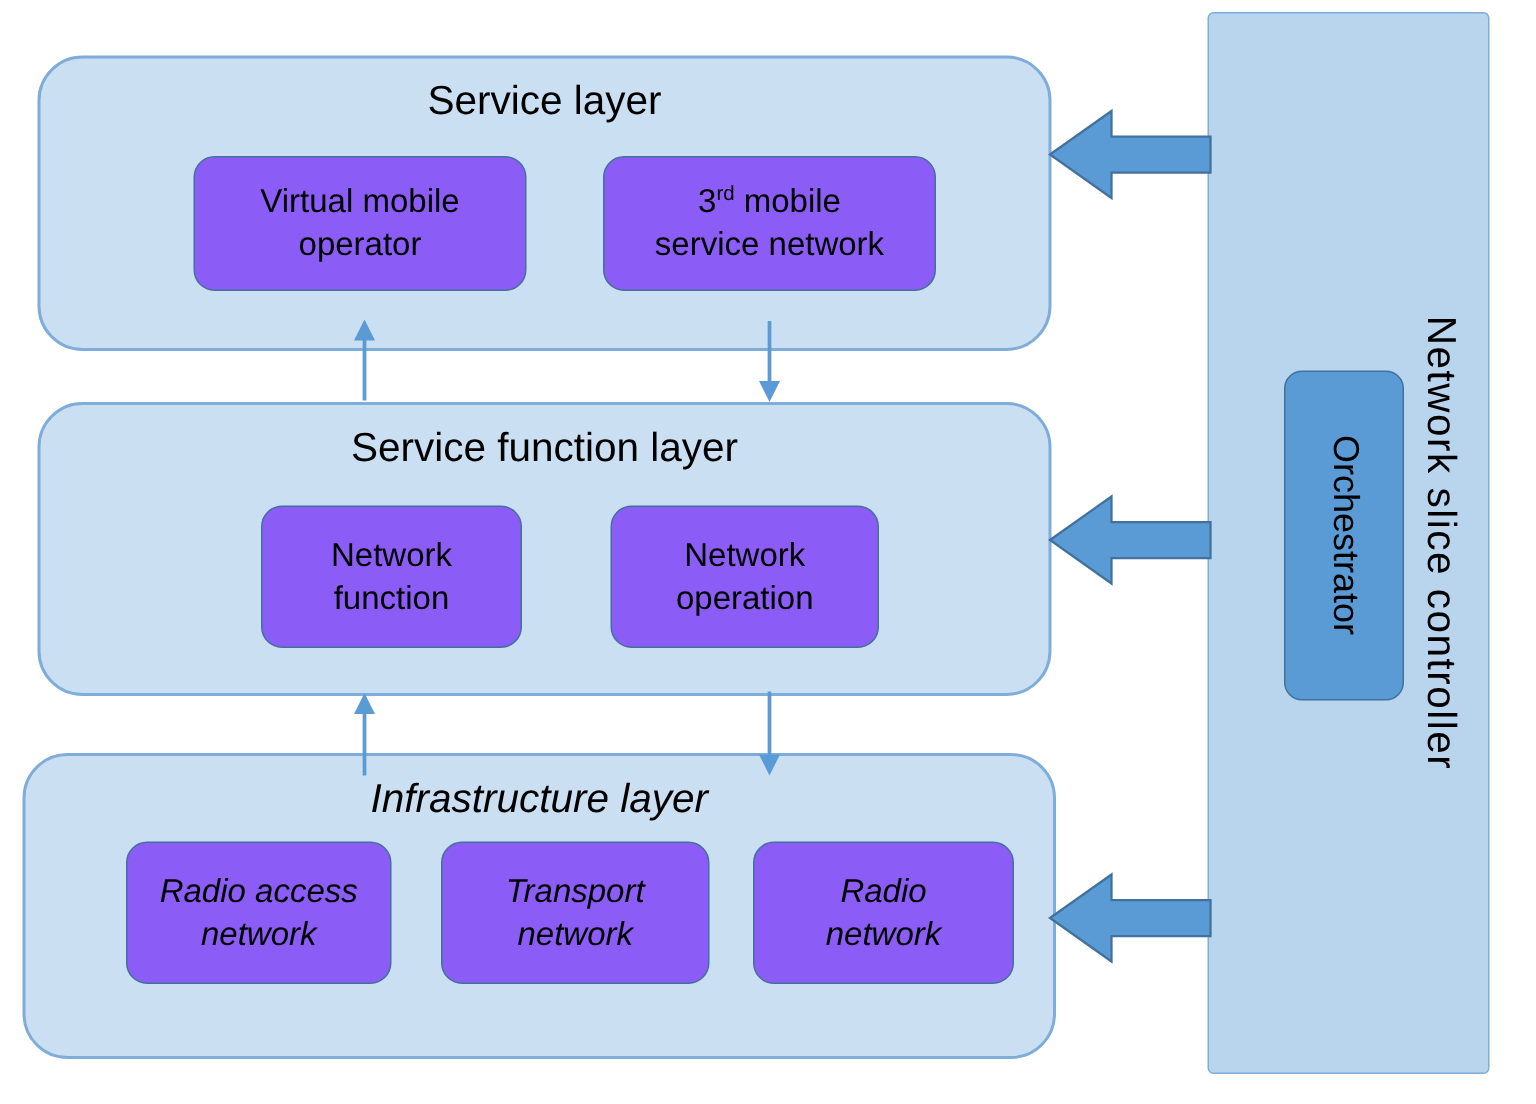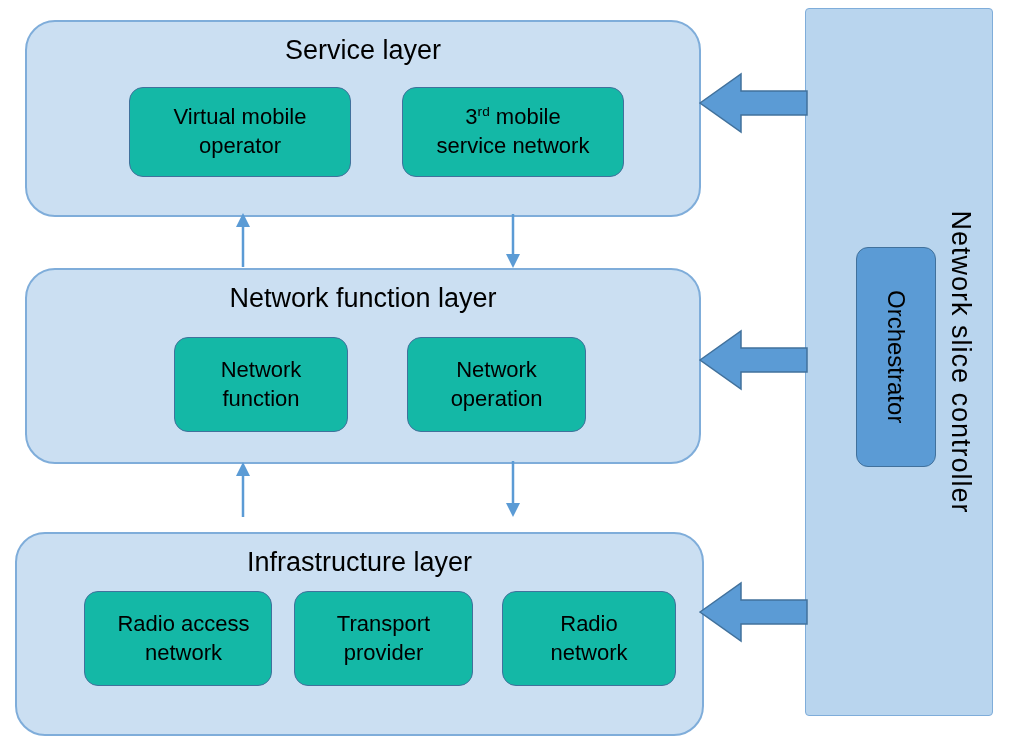--- a/index.html
+++ b/index.html
@@ -1,33 +1,33 @@
 <!DOCTYPE html>
 <html><head>
 <meta charset="utf-8">
 <style>
   html,body{margin:0;padding:0;background:#ffffff;}
   body{font-family:"Liberation Sans",sans-serif;color:#000;}
   .canvas{position:relative;width:1024px;height:736px;background:#ffffff;overflow:hidden;}
 
   .layer{position:absolute;background:#cbdff2;border:2px solid #7fadda;border-radius:30px;}
-  .layer-service{left:25px;top:20px;width:672px;height:193px;text-decoration:underline;}
+  .layer-service{left:25px;top:37px;width:672px;height:193px;text-decoration:underline;}
   .layer-nf{left:25px;top:268px;width:672px;height:192px;}
-  .layer-infra{left:15px;top:532px;width:685px;height:200px;}
+  .layer-infra{left:15px;top:502px;width:685px;height:200px;font-style:italic;}
 
   .layer-title{position:absolute;top:13px;left:0;right:0;text-align:center;font-size:27px;}
 
-  .box{position:absolute;background:#14b8a6;border:1.5px solid #41719c;border-radius:14px;
+  .box{position:absolute;background:#8b5cf6;border:1.5px solid #41719c;border-radius:14px;
        display:flex;align-items:center;justify-content:center;text-align:center;
        font-size:22px;line-height:1.3;white-space:pre-line;}
   .box-vmo{left:102px;top:65px;width:220px;height:88px;}
   .box-3rd{left:375px;top:65px;width:220px;height:88px;}
   .box-nfunc{left:147px;top:67px;width:172px;height:93px;}
   .box-nop{left:380px;top:67px;width:177px;height:93px;}
-  .box-ran{left:67px;top:57px;width:175px;height:93px;padding-left:11px;}
+  .box-ran{left:67px;top:57px;width:175px;height:93px;}
   .box-tn{left:277px;top:57px;width:177px;height:93px;}
   .box-cn{left:485px;top:57px;width:172px;height:93px;}
   sup{font-size:0.62em;}
 
   .controller{position:absolute;left:805px;top:8px;width:186px;height:706px;
               background:#b9d5ee;border:1.5px solid #7fadda;border-radius:4px;}
   .controller-title{position:absolute;right:16px;top:50%;transform:translateY(-50%);
                     writing-mode:vertical-rl;font-size:27px;letter-spacing:1px;}
   .orchestrator{position:absolute;left:50px;top:238px;width:78px;height:218px;
                 background:#5b9bd5;border:1.5px solid #41719c;border-radius:12px;
@@ -45,33 +45,33 @@
 <div class="canvas">
 
   <div class="layer layer-service">
     <div class="layer-title">Service layer</div>
     <div class="box box-vmo"><span>Virtual mobile
 operator</span></div>
     <div class="box box-3rd"><span><span>3</span><sup>rd</sup><span> mobile</span><br><span>service network</span></span></div>
   </div>
 
   <div class="layer layer-nf">
-    <div class="layer-title">Network function layer</div>
+    <div class="layer-title">Service function layer</div>
     <div class="box box-nfunc"><span>Network
 function</span></div>
     <div class="box box-nop"><span>Network
 operation</span></div>
   </div>
 
   <div class="layer layer-infra">
     <div class="layer-title">Infrastructure layer</div>
     <div class="box box-ran"><span>Radio access
 network</span></div>
     <div class="box box-tn"><span>Transport
-provider</span></div>
+network</span></div>
     <div class="box box-cn"><span>Radio
 network</span></div>
   </div>
 
   <div class="controller">
     <div class="controller-title">Network slice controller</div>
     <div class="orchestrator">
         <span class="vtext">Orchestrator</span>
       </div>
   </div>

